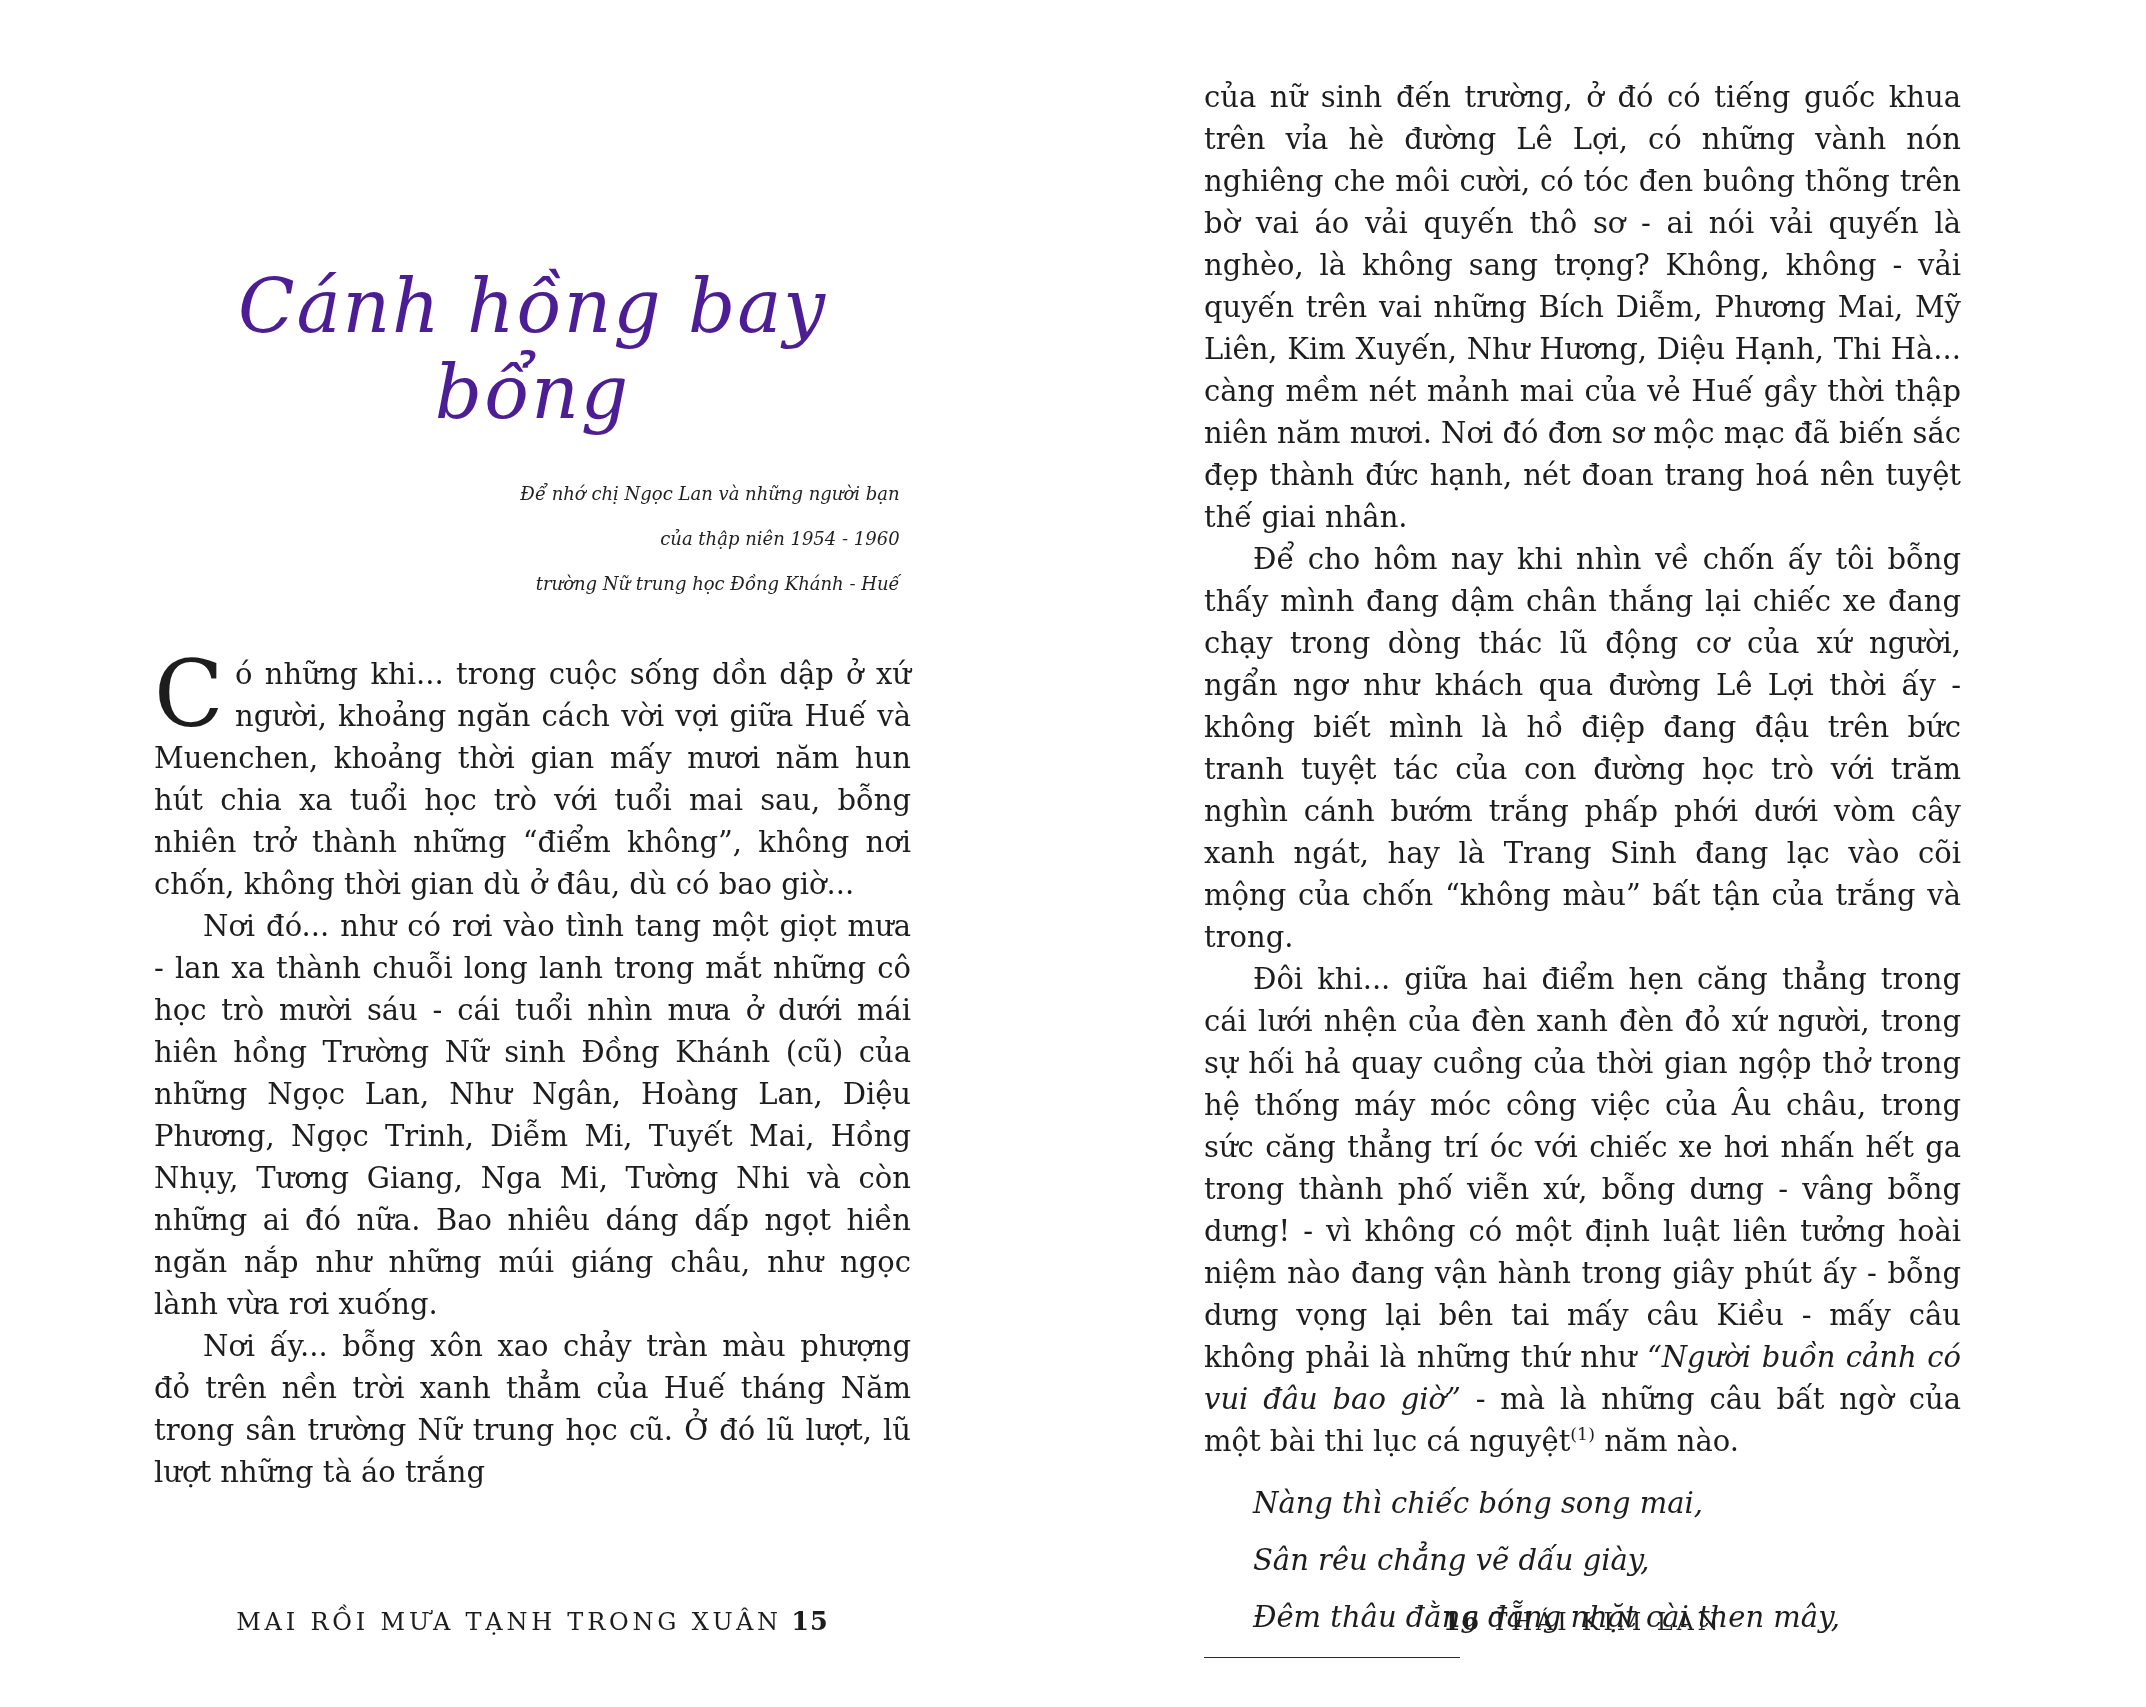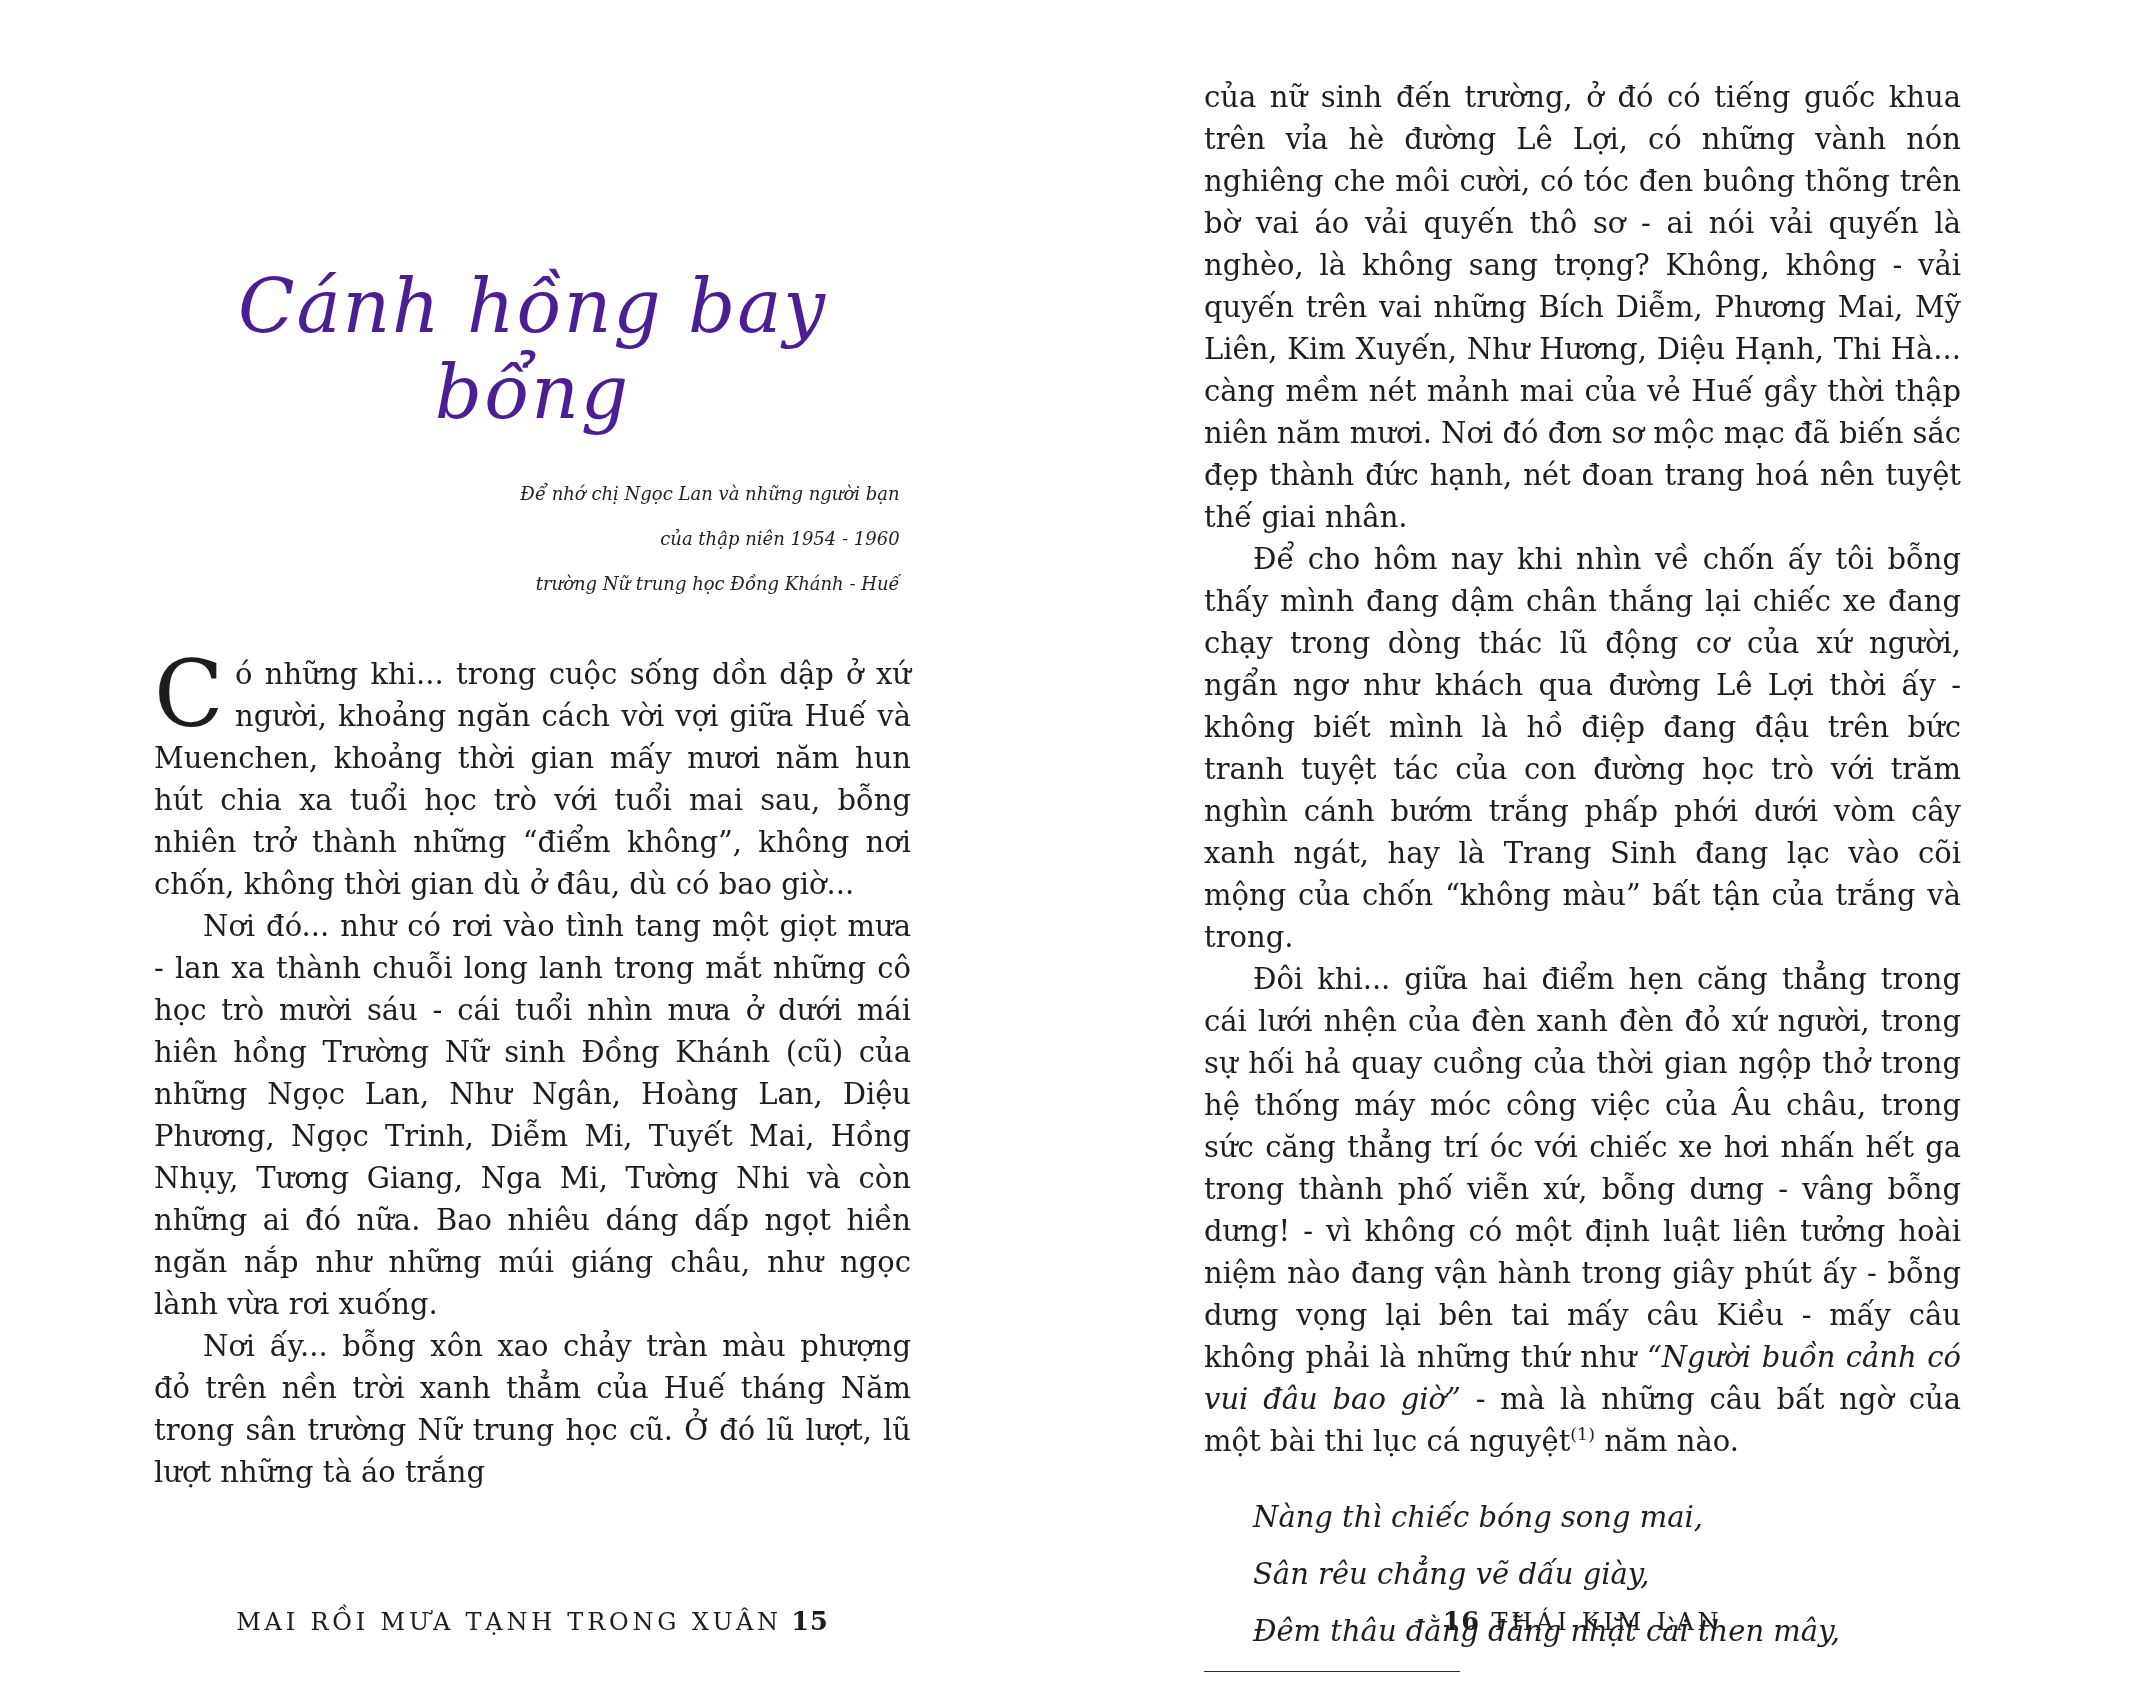--- a/index.html
+++ b/index.html
@@ -50,21 +50,21 @@
 
   .dropcap {
     float: left;
     font-size: 91px;
     line-height: 72px;
     padding: 5.7px 11.4px 0 0;
     color: #1d1d1d;
   }
 
   .poem {
-    margin-top: 38px;
+    margin-top: 24px;
     padding-left: 49px;
     font-style: italic;
     font-size: 29px;
   }
   .poem p { margin: 0 0 23px 0; }
 
   .footnote { margin-top: 13.2px; }
   .footnote-rule {
     width: 256px;
     border-top: 1.9px solid #2a2a2a;

